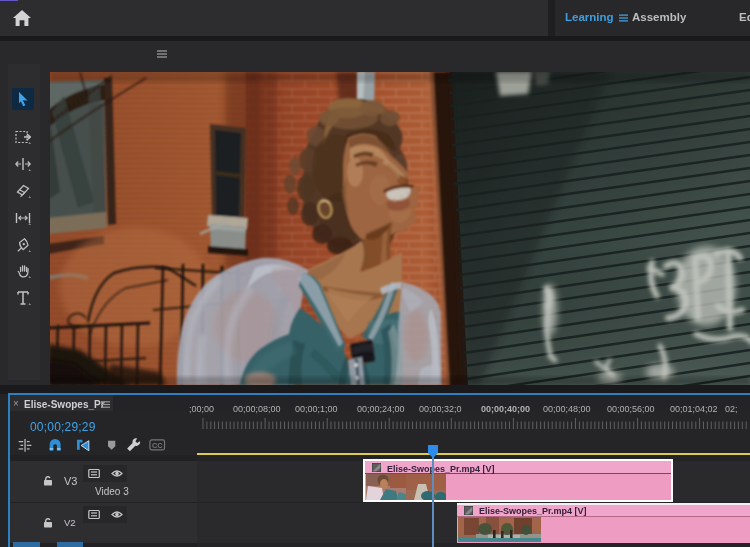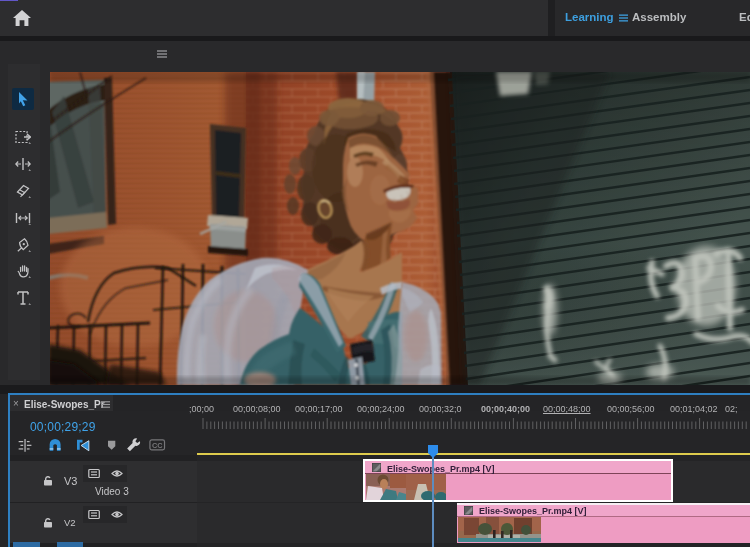--- a/index.html
+++ b/index.html
@@ -498,25 +498,25 @@
 
   <g transform="translate(148,2)">
     <rect x="0" y="0" width="16" height="11" rx="2" fill="none" stroke="#77777a" stroke-width="1.3"></rect>
     <text x="2.2" y="8.6" font-size="8" fill="#77777a" font-family="Liberation Sans" font-weight="bold">CC</text>
   </g>
 </svg>
 <div class="abs" id="tcontent"></div>
 <div class="abs" id="ruler">
       <span class="rlab" style="left:-8px;">;00;00</span>
       <span class="rlab" style="left:36px;">00;00;08;00</span>
-      <span class="rlab" style="left:98px;">00;00;17;00</span>
+      <span class="rlab" style="left:98px;">00;00;1;00</span>
       <span class="rlab" style="left:160px;">00;00;24;00</span>
       <span class="rlab" style="left:222px;">00;00;32;0</span>
       <span class="rlab" style="left:284px;font-weight:bold;">00;00;40;00</span>
-      <span class="rlab" style="left:346px;text-decoration:underline;">00;00;48;00</span>
+      <span class="rlab" style="left:346px;">00;00;48;00</span>
       <span class="rlab" style="left:410px;">00;00;56;00</span>
       <span class="rlab" style="left:473px;">00;01;04;02</span>
       <span class="rlab" style="left:528px;">02;</span>
       <svg style="position:absolute;left:0;top:0;" width="553" height="26" viewBox="0 0 553 26">
         <path d="M6.0 14 V25 M9.9 17.5 V25 M13.8 17.5 V25 M17.6 17.5 V25 M21.5 17.5 V25 M25.4 17.5 V25 M29.3 17.5 V25 M33.2 17.5 V25 M37.0 17.5 V25 M40.9 17.5 V25 M44.8 17.5 V25 M48.7 17.5 V25 M52.6 17.5 V25 M56.4 17.5 V25 M60.3 17.5 V25 M64.2 17.5 V25 M68.1 14 V25 M72.0 17.5 V25 M75.8 17.5 V25 M79.7 17.5 V25 M83.6 17.5 V25 M87.5 17.5 V25 M91.4 17.5 V25 M95.2 17.5 V25 M99.1 17.5 V25 M103.0 17.5 V25 M106.9 17.5 V25 M110.8 17.5 V25 M114.6 17.5 V25 M118.5 17.5 V25 M122.4 17.5 V25 M126.3 17.5 V25 M130.2 14 V25 M134.0 17.5 V25 M137.9 17.5 V25 M141.8 17.5 V25 M145.7 17.5 V25 M149.6 17.5 V25 M153.4 17.5 V25 M157.3 17.5 V25 M161.2 17.5 V25 M165.1 17.5 V25 M169.0 17.5 V25 M172.8 17.5 V25 M176.7 17.5 V25 M180.6 17.5 V25 M184.5 17.5 V25 M188.4 17.5 V25 M192.2 14 V25 M196.1 17.5 V25 M200.0 17.5 V25 M203.9 17.5 V25 M207.8 17.5 V25 M211.6 17.5 V25 M215.5 17.5 V25 M219.4 17.5 V25 M223.3 17.5 V25 M227.2 17.5 V25 M231.0 17.5 V25 M234.9 17.5 V25 M238.8 17.5 V25 M242.7 17.5 V25 M246.6 17.5 V25 M250.4 17.5 V25 M254.3 14 V25 M258.2 17.5 V25 M262.1 17.5 V25 M266.0 17.5 V25 M269.8 17.5 V25 M273.7 17.5 V25 M277.6 17.5 V25 M281.5 17.5 V25 M285.4 17.5 V25 M289.2 17.5 V25 M293.1 17.5 V25 M297.0 17.5 V25 M300.9 17.5 V25 M304.8 17.5 V25 M308.6 17.5 V25 M312.5 17.5 V25 M316.4 14 V25 M320.3 17.5 V25 M324.2 17.5 V25 M328.0 17.5 V25 M331.9 17.5 V25 M335.8 17.5 V25 M339.7 17.5 V25 M343.6 17.5 V25 M347.4 17.5 V25 M351.3 17.5 V25 M355.2 17.5 V25 M359.1 17.5 V25 M363.0 17.5 V25 M366.8 17.5 V25 M370.7 17.5 V25 M374.6 17.5 V25 M378.5 14 V25 M382.4 17.5 V25 M386.2 17.5 V25 M390.1 17.5 V25 M394.0 17.5 V25 M397.9 17.5 V25 M401.8 17.5 V25 M405.6 17.5 V25 M409.5 17.5 V25 M413.4 17.5 V25 M417.3 17.5 V25 M421.2 17.5 V25 M425.0 17.5 V25 M428.9 17.5 V25 M432.8 17.5 V25 M436.7 17.5 V25 M440.6 14 V25 M444.4 17.5 V25 M448.3 17.5 V25 M452.2 17.5 V25 M456.1 17.5 V25 M460.0 17.5 V25 M463.8 17.5 V25 M467.7 17.5 V25 M471.6 17.5 V25 M475.5 17.5 V25 M479.4 17.5 V25 M483.2 17.5 V25 M487.1 17.5 V25 M491.0 17.5 V25 M494.9 17.5 V25 M498.8 17.5 V25 M502.6 14 V25 M506.5 17.5 V25 M510.4 17.5 V25 M514.3 17.5 V25 M518.2 17.5 V25 M522.0 17.5 V25 M525.9 17.5 V25 M529.8 17.5 V25 M533.7 17.5 V25 M537.6 17.5 V25 M541.4 17.5 V25 M545.3 17.5 V25 M549.2 17.5 V25" stroke="#606062" stroke-width="1" fill="none"></path>
       </svg>
     </div>
 <div class="abs" id="yellow"></div>
 <div class="abs" id="trackhead"></div>
 

